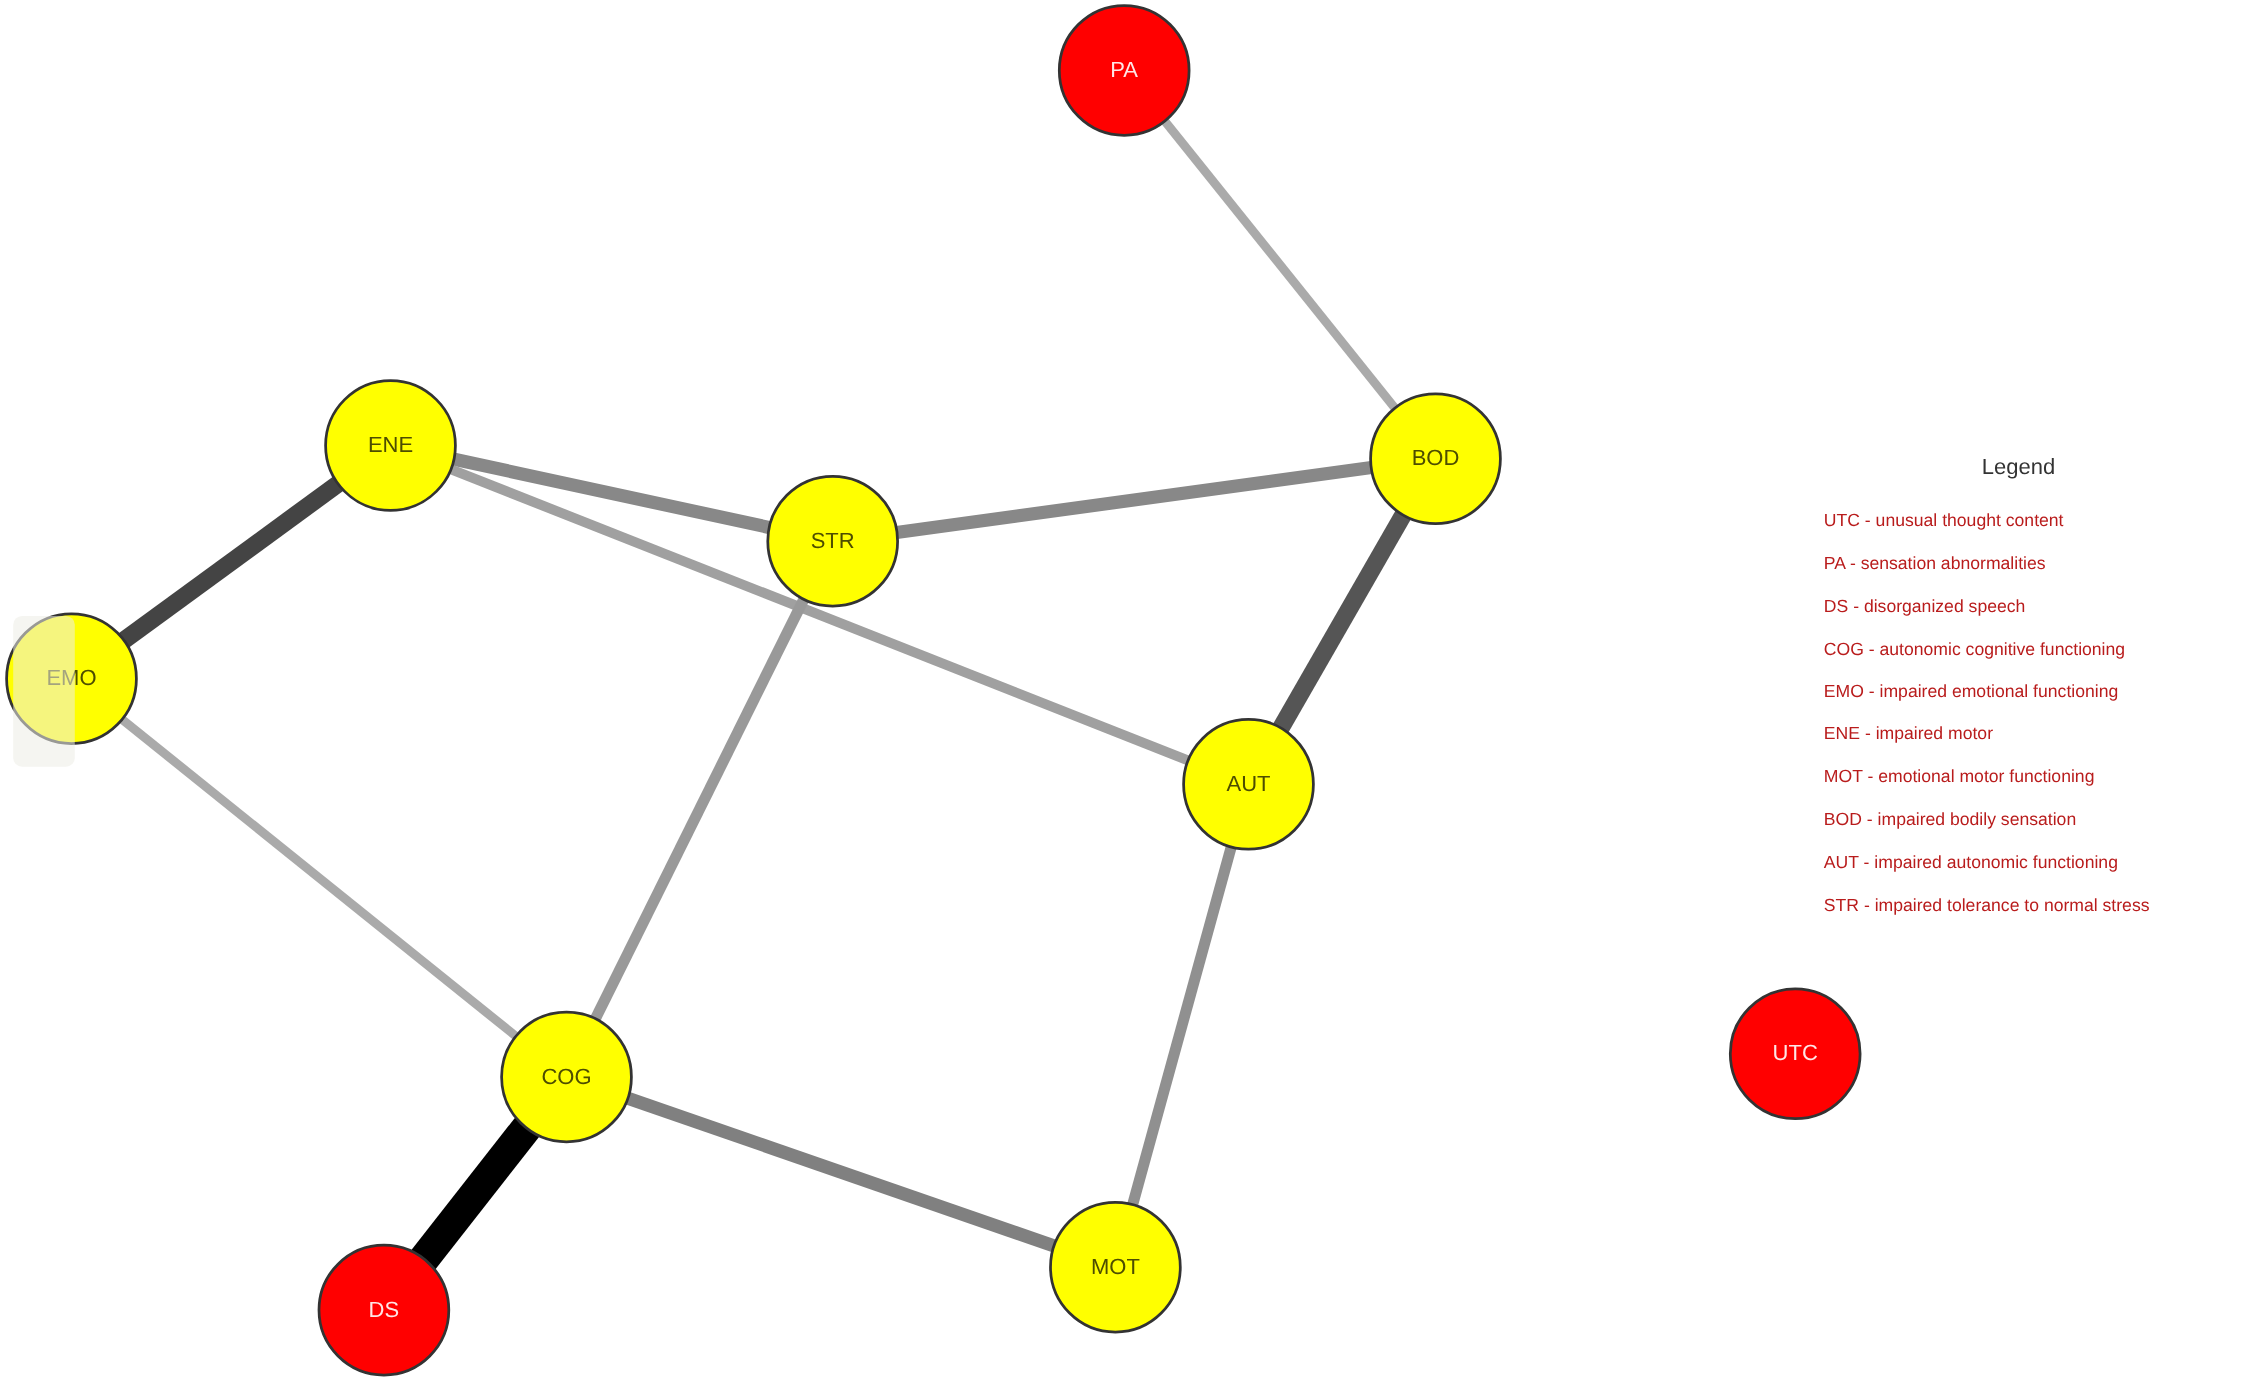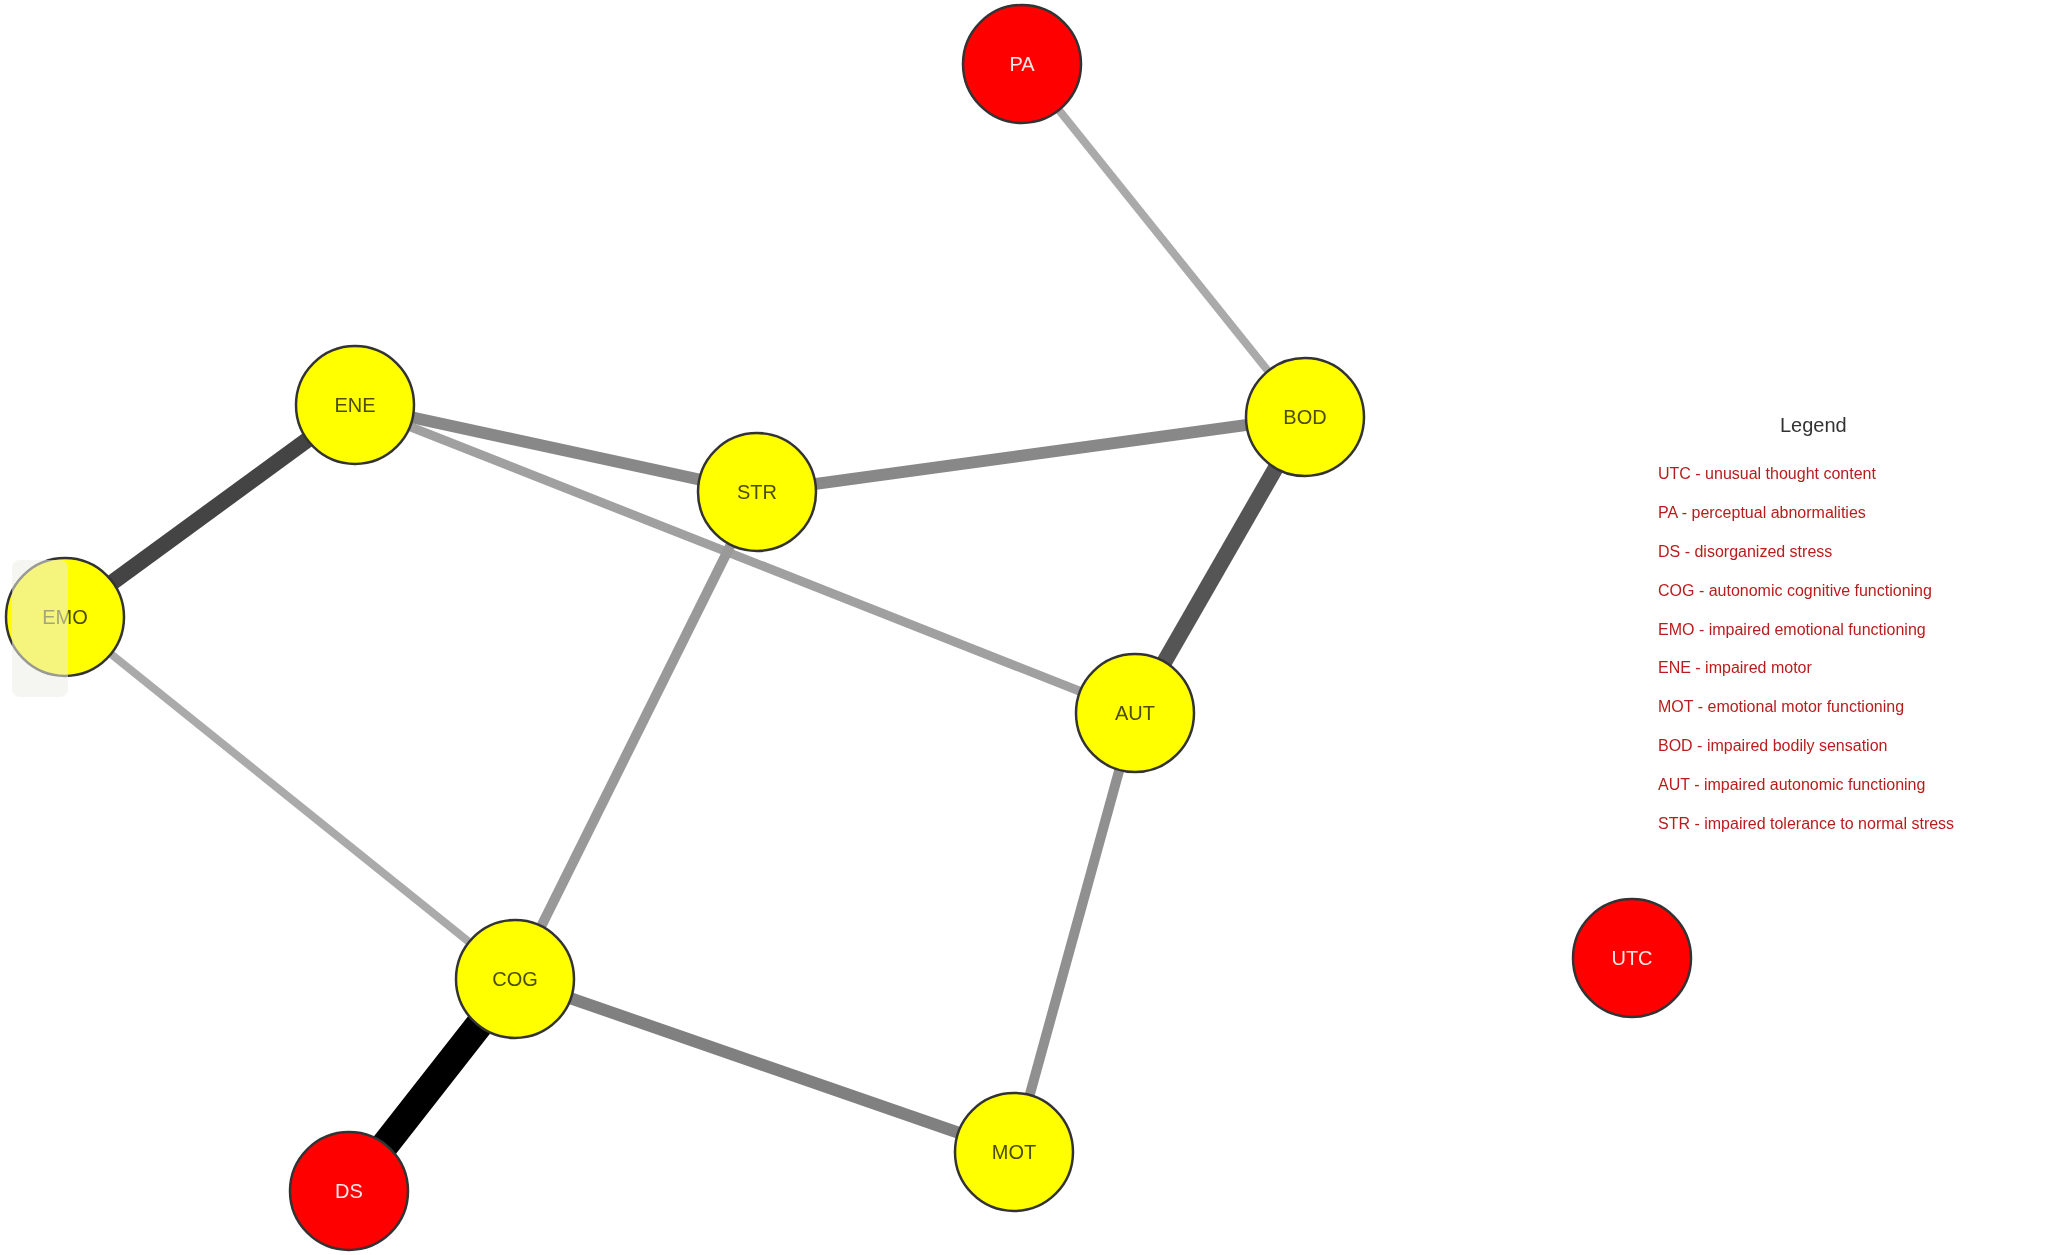--- a/index.html
+++ b/index.html
@@ -4,21 +4,21 @@
   <style>
     html, body { margin: 0; padding: 0; background: #ffffff; }
     body { width: 2050px; height: 1255px; position: relative; overflow: hidden;
            font-family: "Liberation Sans", sans-serif; }
     #graph { position: absolute; left: 0; top: 0; width: 2050px; height: 1255px; }
     .node-circle { stroke: #333333; stroke-width: 2.5; cursor: pointer; }
     .node-label { font-family: "Liberation Sans", sans-serif; font-size: 20px;
                   text-anchor: middle; dominant-baseline: central; pointer-events: none; }
     .edge { stroke-linecap: butt; cursor: pointer; }
     .overlay-rect { fill: #ecece6; opacity: 0.55; pointer-events: none; }
-    .legend-title { position: absolute; left: 1780px; top: 414px; width: 110px; text-align: left;
+    .legend-title { position: absolute; left: 1780px; top: 414px; width: 110px; text-align: center;
                     color: #333333; font-size: 20px; }
     .legend-item { position: absolute; left: 1658px; white-space: nowrap; color: #b91c1c;
                    font-size: 16px; line-height: 24px; }
   </style>
 </head>
 <body>
 
 <svg id="graph" xmlns="http://www.w3.org/2000/svg" width="2050" height="1255" viewBox="0 0 2050 1255">
   <g id="edges">
       <line x1="1022" y1="64" x2="1305" y2="417" stroke="#aaaaaa" stroke-width="8" class="edge"></line>
@@ -74,22 +74,22 @@
         <circle cx="1632" cy="958" r="59" class="node-circle" fill="#ff0000" stroke="#333333"></circle>
         <text x="1632" y="958" class="node-label" fill="#ffe6e6">UTC</text>
       </g>
     </g>
   <rect class="overlay-rect" x="12" y="560" width="56" height="137" rx="8" ry="8"></rect>
 </svg>
 
 <div class="legend-title">Legend</div>
 <div id="legend-items">
   <div class="legend-item" style="top:462px">UTC - unusual thought content</div>
-  <div class="legend-item" style="top:501px">PA - perceptual abnormalities</div>
-  <div class="legend-item" style="top:540px">DS - disorganized stress</div>
+  <div class="legend-item" style="top:501px">PA - sensation abnormalities</div>
+  <div class="legend-item" style="top:540px">DS - disorganized speech</div>
   <div class="legend-item" style="top:579px">COG - autonomic cognitive functioning</div>
   <div class="legend-item" style="top:618px">EMO - impaired emotional functioning</div>
   <div class="legend-item" style="top:656px">ENE - impaired motor</div>
   <div class="legend-item" style="top:695px">MOT - emotional motor functioning</div>
   <div class="legend-item" style="top:734px">BOD - impaired bodily sensation</div>
   <div class="legend-item" style="top:773px">AUT - impaired autonomic functioning</div>
   <div class="legend-item" style="top:812px">STR - impaired tolerance to normal stress</div>
 </div>
 
 </body></html>

